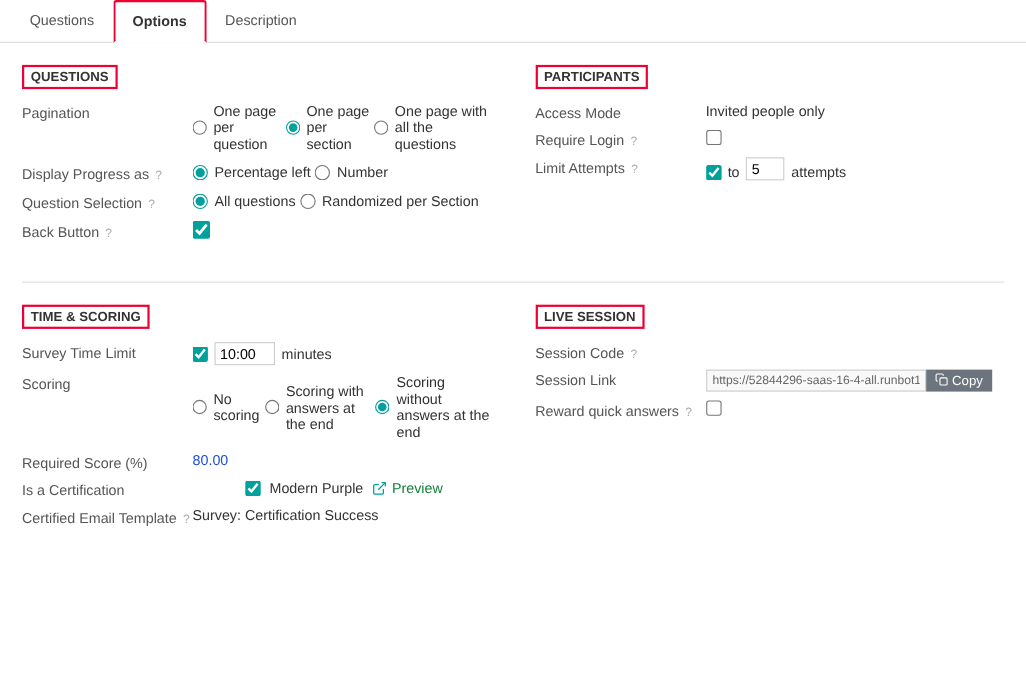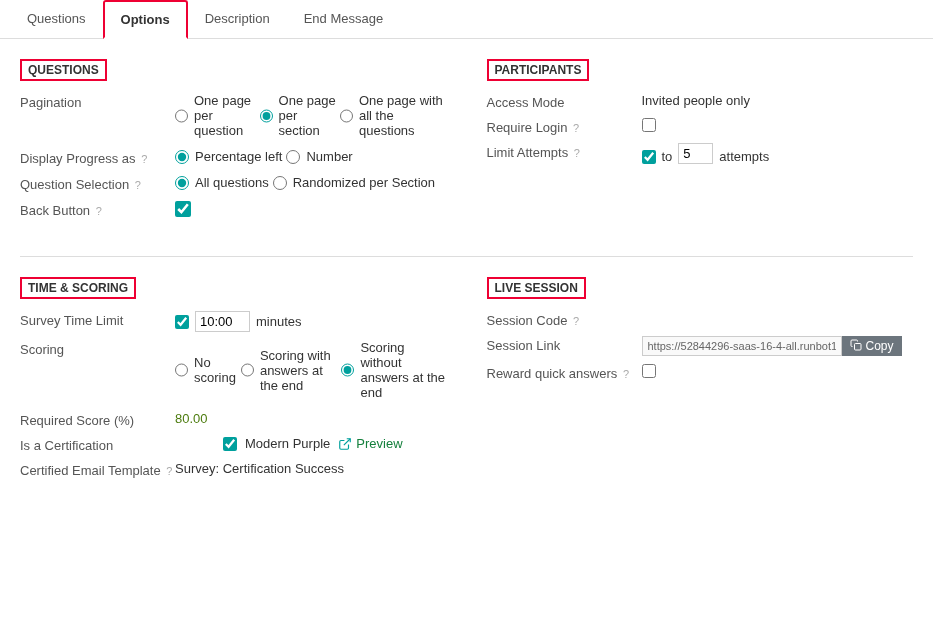--- a/index.html
+++ b/index.html
@@ -111,21 +111,21 @@
     }
 
     .time-input {
       border: 1px solid #ccc;
       padding: 2px 4px;
       width: 55px;
       font-size: 13px;
     }
 
     .required-score {
-      color: #4d7c0f;
+      color: #1d4ed8;
       font-size: 13px;
     }
 
     .preview-link {
       color: #15803d;
       cursor: pointer;
       display: flex;
       align-items: center;
       gap: 4px;
       text-decoration: none;
@@ -147,21 +147,20 @@
       grid-column: 1 / -1;
     }
   </style>
 </head>
 <body>
 
 <div class="tabs">
   <div class="tab">Questions</div>
   <div class="tab active">Options</div>
   <div class="tab">Description</div>
-  <div class="tab">End Message</div>
 </div>
 
 <div class="content">
 
   <div class="left-col section-block">
     <div class="section-header">QUESTIONS</div>
 
     
     <div class="field-row">
       <div class="field-label">Pagination</div>

